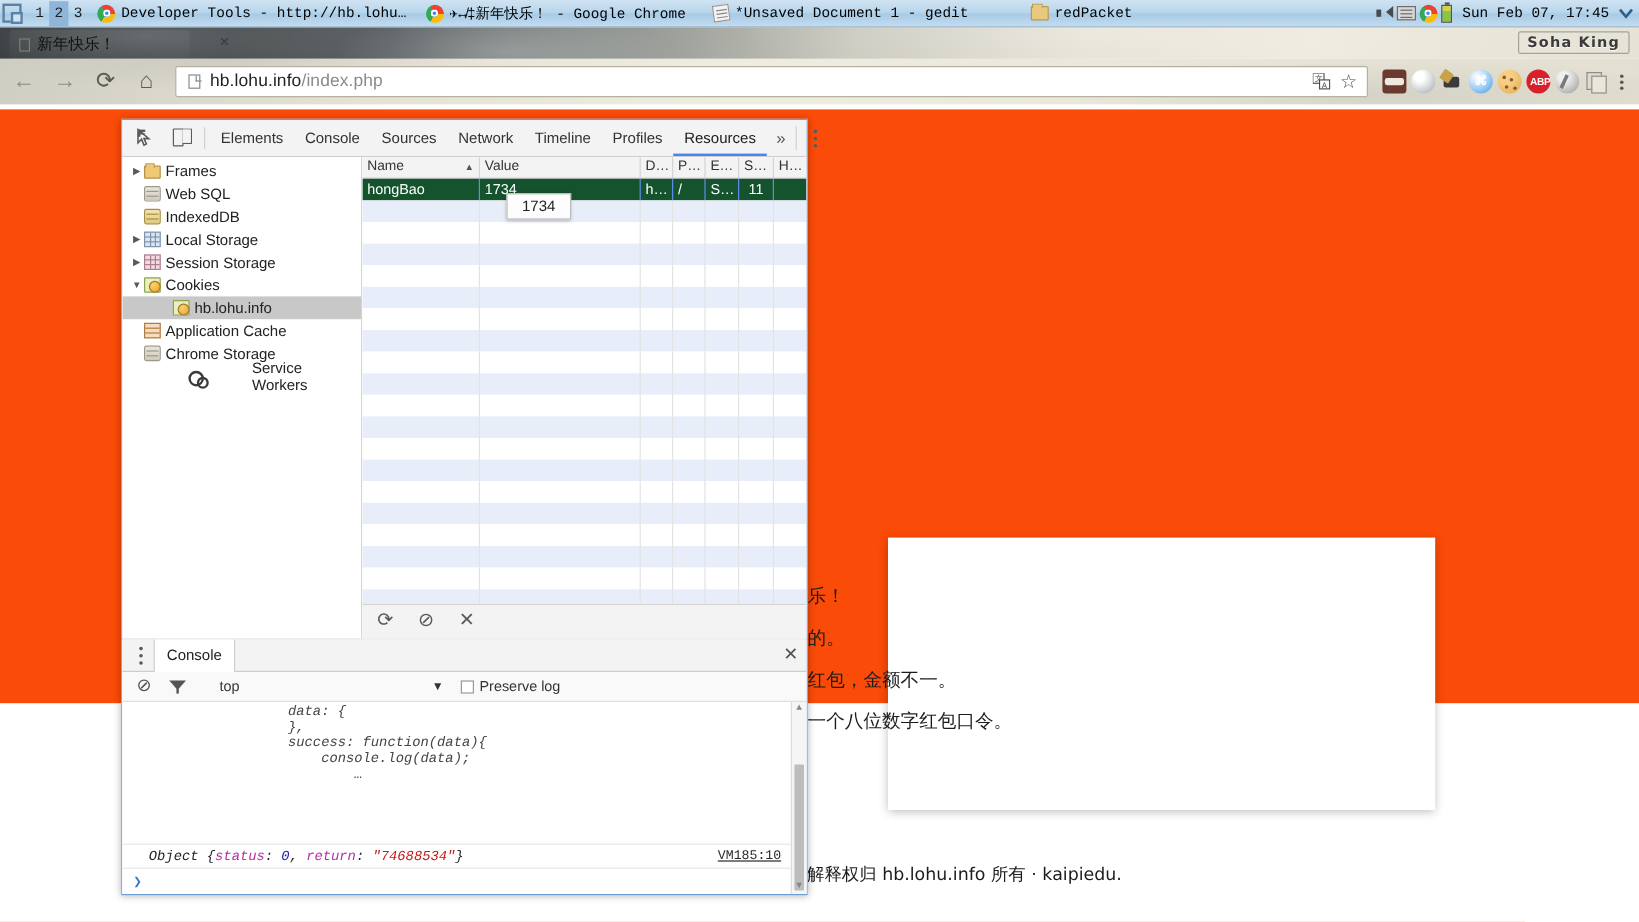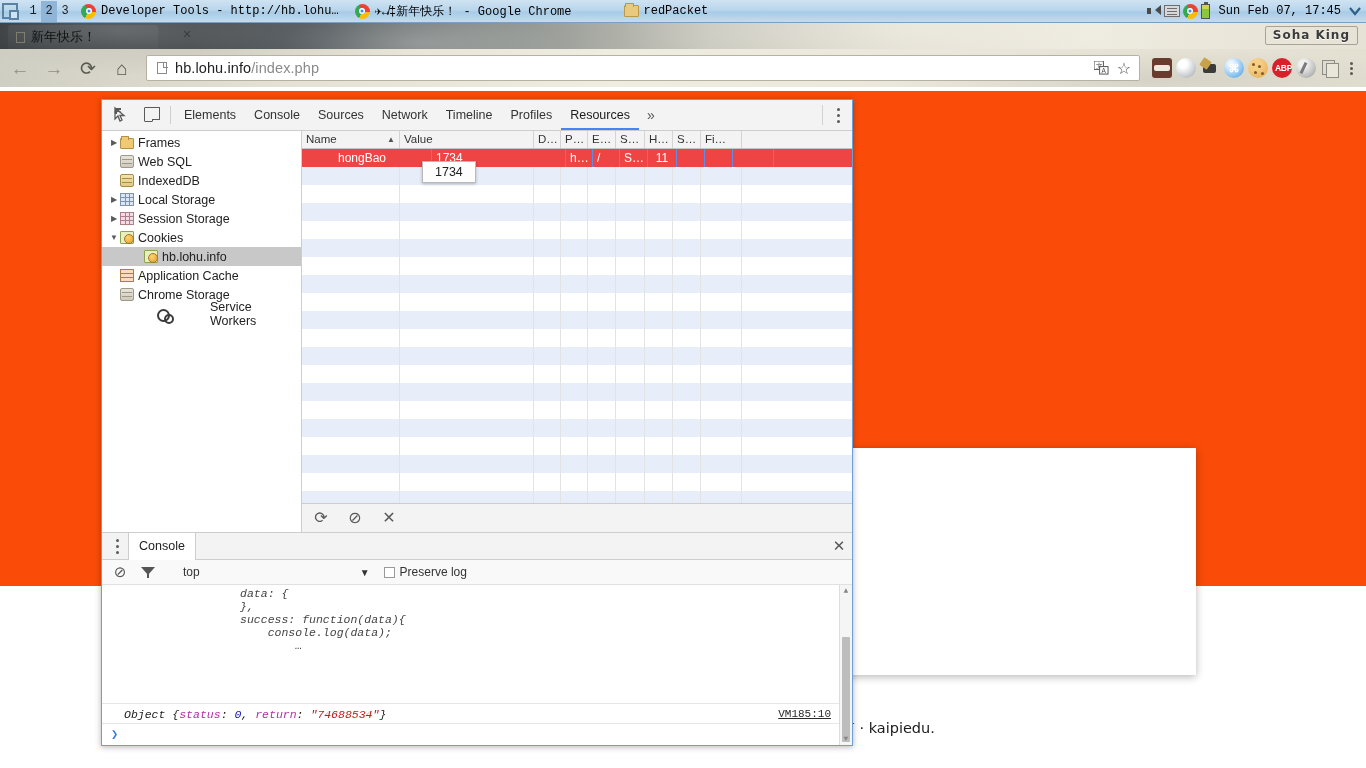--- a/index.html
+++ b/index.html
@@ -154,21 +154,21 @@
      position: absolute; left: -160px; white-space: nowrap; }
   #card .l1 { top: 39px; }
   #card .l2 { top: 74px; }
   #card .l3 { top: 109px; }
   #card .l4 { top: 143px; }
   #footnote { position: absolute; left: 600px; top: 628px; font-size: 14.5px;
      color: #1b1b1b; font-family: "DejaVu Sans", sans-serif; white-space: nowrap; }
 
   
   #devtools {
-    position: absolute; left: 101px; top: 99px; width: 752px; height: 647px;
+    position: absolute; left: 101px; top: 99px; width: 572px; height: 647px;
     background: #fff; border: 1px solid #6ba0d6;
     display: flex; flex-direction: column;
     box-shadow: 0 1px 6px rgba(0,0,0,.3);
     font-family: "Liberation Sans", sans-serif;
   }
   
   #dt-tabbar {
     height: 31px; flex: none; display: flex; align-items: center;
     background: #f3f3f3; border-bottom: 1px solid #cdcdcd;
   }
@@ -225,21 +225,21 @@
   
   #dt-content { flex: 1 1 auto; display: flex; flex-direction: column; min-width: 0; background: #fff; position: relative;}
   #cookie-table { flex: 1 1 auto; overflow: hidden; position: relative; }
   .ct-head { display: flex; height: 18px; background:#f3f3f3; border-bottom:1px solid #c4c4c4; font-size:11.5px; color:#333;}
   .ct-head .th { border-right: 1px solid #d4d4d4; padding: 0 4px; line-height: 17px; overflow:hidden; white-space:nowrap; display:flex; align-items:center;}
   .ct-head .th .sortarrow { margin-left:auto; font-size:8px; color:#555;}
   .ct-row { display: flex; height: 18px; font-size: 12px; color: #222; }
   .ct-row .td { border-right: 1px solid #e3e3e3; padding: 0 4px; line-height: 18px; overflow:hidden; white-space:nowrap;}
   .ct-row.odd { background: #e8eef9; }
   .ct-row.even { background: #ffffff; }
-  .ct-row.selected { background: #ef4444; color: #fff; padding-left: 32px; }
+  .ct-row.selected { background: #14532d; color: #fff; }
   .ct-row.selected .td { border-right-color: #5b8de9; }
   .ct-row.selected .td.num { text-align: center; }
   #tooltip {
     position: absolute; left: 120px; top: 30px; background: #fdfdfd; border: 1px solid #b9b9b9;
     padding: 3px 12px; font-size: 12.5px; color: #222; box-shadow: 0 1px 3px rgba(0,0,0,.25);
   }
   #ct-toolbar { height: 29px; flex: none; background:#f3f3f3; border-top:1px solid #cdcdcd;
      display:flex; align-items:center; padding-left: 10px; gap: 16px;}
   .ct-tb-btn { width: 18px; height: 18px; position: relative; color:#5a5a5a; font-size: 16px; line-height:18px; text-align:center;}
 
@@ -298,20 +298,24 @@
     <div class="tb-sep"></div>
 
     <div class="tb-task" style="max-width:300px">
       <span class="chrome-logo"></span>
       <span class="lbl">Developer Tools - http://hb.lohu…</span>
     </div>
     <div class="tb-task" style="max-width:320px;margin-left:8px">
       <span class="chrome-logo"></span>
       <span class="lbl">✈↮‡新年快乐！ - Google Chrome</span>
     </div>
+    <div class="tb-task" style="max-width:280px;margin-left:14px">
+      <span class="gedit-ico"></span>
+      <span class="lbl">*Unsaved Document 1 - gedit</span>
+    </div>
     <div class="tb-task" style="margin-left:44px">
       <span class="folder-ico"></span>
       <span class="lbl">redPacket</span>
     </div>
 
     <div class="tb-spacer"></div>
     <div class="tray">
       <span class="spk"></span>
       <span class="kbd"></span>
       <span class="chrome-logo"></span>

